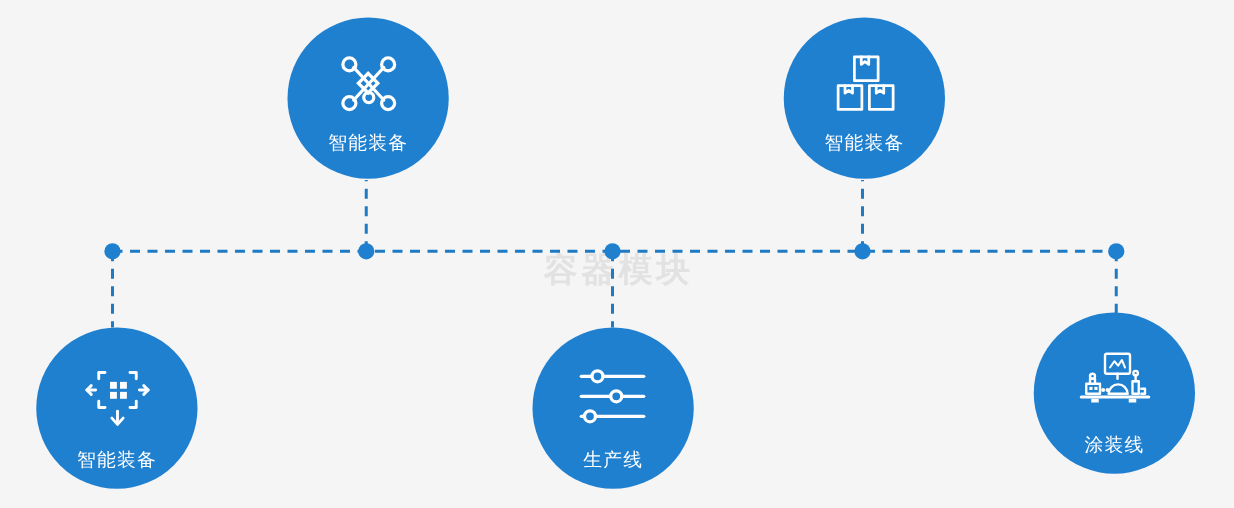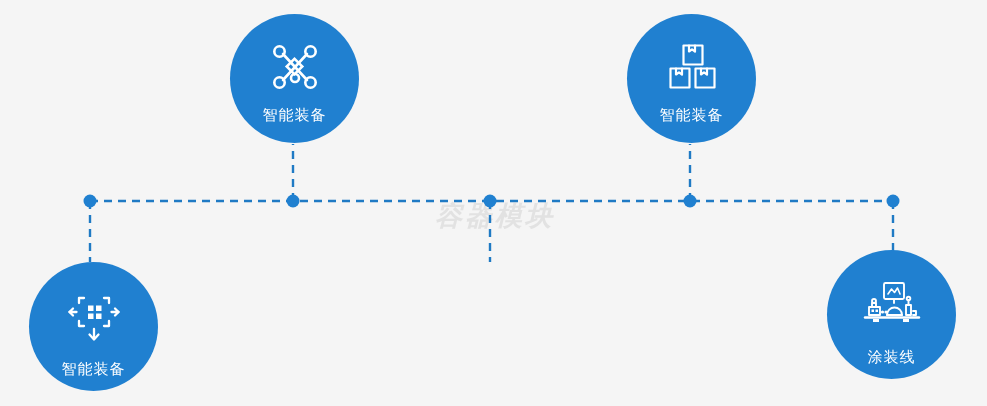--- a/index.html
+++ b/index.html
@@ -28,21 +28,20 @@
     top: 200px;
     width: 170px;
     text-align: center;
     font-size: 27px;
     letter-spacing: 3px;
     color: #e2e2e2;
     font-weight: 700;
     user-select: none;
     pointer-events: none;
     line-height: 32px;
-    font-style: italic;
   }
 
   
   .connectors {
     position: absolute;
     left: 0;
     top: 0;
     width: 987px;
     height: 406px;
     pointer-events: none;
@@ -175,20 +174,36 @@
         <path d="M45.5 20 h7"></path>
         <path d="M49 16.5 l3.5 3.5 l-3.5 3.5"></path>
 
         <path d="M28 37 v10"></path>
         <path d="M23.5 42.5 l4.5 5 l4.5 -5"></path>
       </svg>
     </div>
     <div class="label">智能装备</div>
   </div>
 
+  <div class="node bottom-node" id="node-production-line">
+    <div class="icon-wrap">
+      <svg class="gi" width="56" height="48" viewBox="0 0 56 48" xmlns="http://www.w3.org/2000/svg" fill="none" stroke="#ffffff" stroke-width="2.6" stroke-linecap="round">
+
+        <line x1="2" y1="7" x2="52" y2="7"></line>
+        <circle cx="15" cy="7" r="4.4" fill="#2080d0"></circle>
+
+        <line x1="2" y1="23" x2="52" y2="23"></line>
+        <circle cx="30" cy="23" r="4.4" fill="#2080d0"></circle>
+
+        <line x1="2" y1="39" x2="52" y2="39"></line>
+        <circle cx="9" cy="39" r="4.4" fill="#2080d0"></circle>
+      </svg>
+    </div>
+    <div class="label">生产线</div>
+  </div>
 
   <div class="node bottom-node" id="node-painting-line">
     <div class="icon-wrap">
       <svg class="gi" width="58" height="50" viewBox="0 0 58 50" xmlns="http://www.w3.org/2000/svg" fill="none" stroke="#ffffff" stroke-width="1.9" stroke-linecap="round" stroke-linejoin="round">
 
         <rect x="21" y="2" width="20" height="16" rx="1.5"></rect>
         <path d="M25 13 l3.5 -5 l3 3.5 l3 -4.5 l2.5 6" stroke-width="1.6"></path>
         <line x1="31" y1="18" x2="31" y2="22"></line>
 
         <path d="M24 34 a7.5 7.5 0 0 1 15 0"></path>

